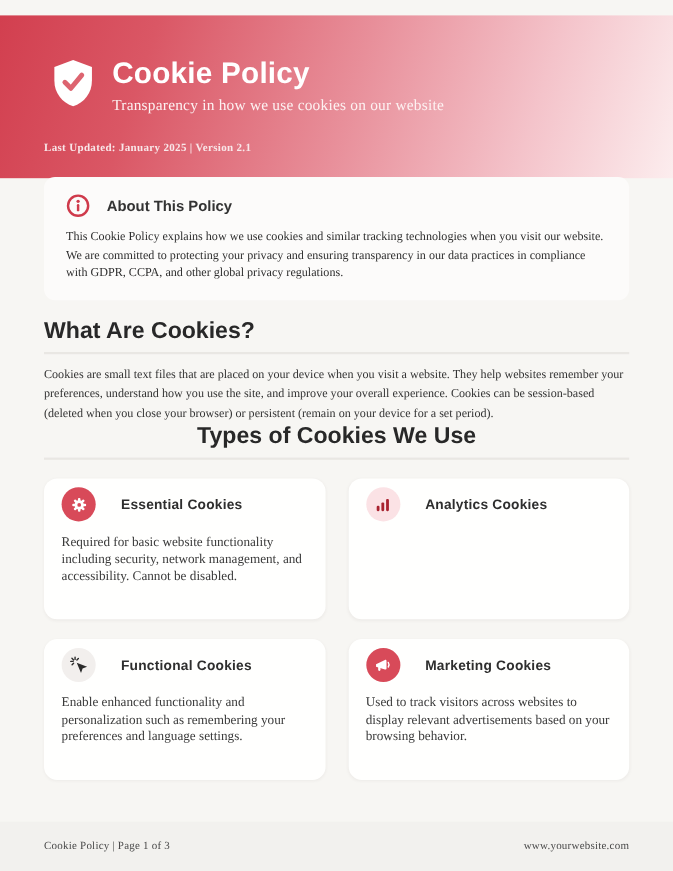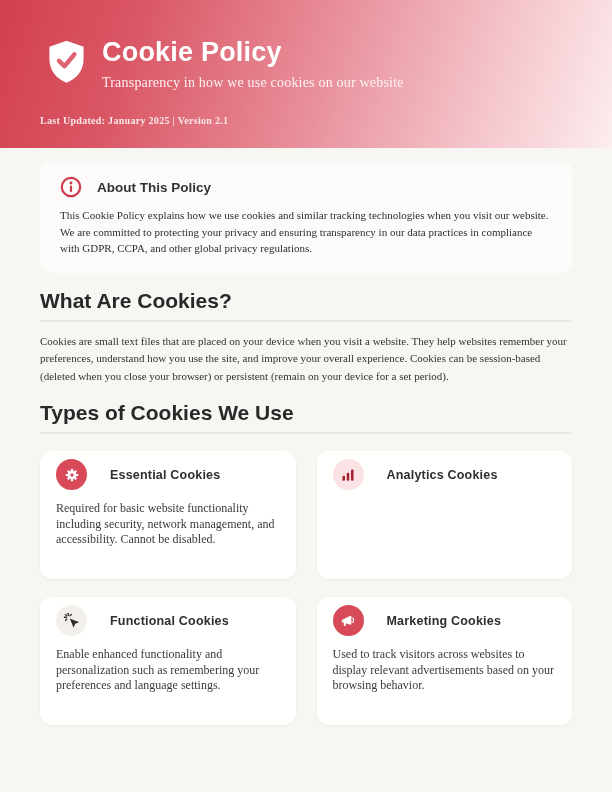--- a/index.html
+++ b/index.html
@@ -8,21 +8,21 @@
     background:#f7f6f3;
     font-family:"Liberation Serif", serif;
     position:relative;
     overflow:hidden;
     -webkit-font-smoothing:antialiased;
   }
   .page{position:relative;width:612px;height:792px;}
 
   
   .header{
-    position:absolute;top:0;left:0;width:612px;height:148px;
+    position:absolute;top:14px;left:0;width:612px;height:148px;
     background:linear-gradient(108deg,#d23f4f 0%,#da5765 22%,#e88f9a 52%,#f4c3ca 78%,#fcedee 100%);
   }
   .header-main{position:absolute;left:46px;top:37px;display:flex;align-items:flex-start;}
   .shield{width:41px;height:45px;margin-top:2px;}
   .header-text{margin-left:15px;}
   .header-title{
     font-family:"Liberation Sans", sans-serif;
     font-weight:bold;font-size:27px;line-height:30px;color:#ffffff;
     letter-spacing:.2px;
   }
@@ -50,21 +50,21 @@
   .about-body{
     margin-top:9px;font-size:11px;line-height:16.5px;color:#2e2e2e;
   }
 
   .section-title{
     font-family:"Liberation Sans", sans-serif;font-weight:bold;
     font-size:21px;color:#282828;
     padding-bottom:7px;border-bottom:2px solid #e9e7e3;
   }
   .st1{margin-top:16px;}
-  .st2{margin-top:16px;}
+  .st2{text-align:center;}
   .section-body{
     margin-top:11px;font-size:11px;line-height:17.5px;color:#333333;
   }
 
   
   .cards{
     margin-top:17px;
     display:grid;grid-template-columns:1fr 1fr;
     column-gap:21px;row-gap:18px;
   }
@@ -203,14 +203,18 @@
             </svg>
           </div>
           <div class="card-title">Marketing Cookies</div>
         </div>
         <div class="card-desc">Used to track visitors across websites to display relevant advertisements based on your browsing behavior.</div>
       </div>
 
     </div>
   </div>
 
+  <div class="footer">
+    <span>Cookie Policy | Page 1 of 3</span>
+    <a href="#" class="footer-right">www.yourwebsite.com</a>
+  </div>
 
 </div>
 
 </body></html>

